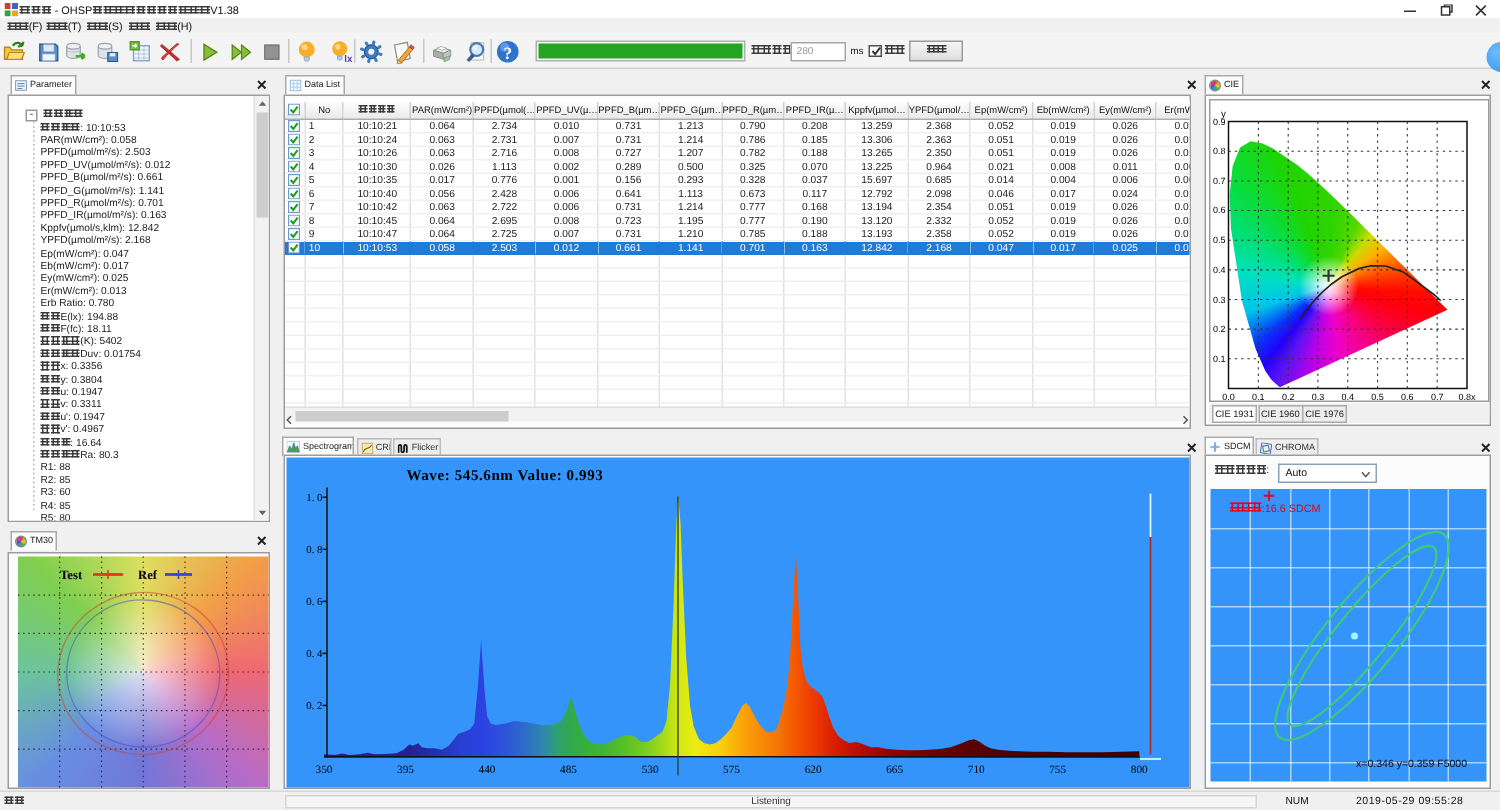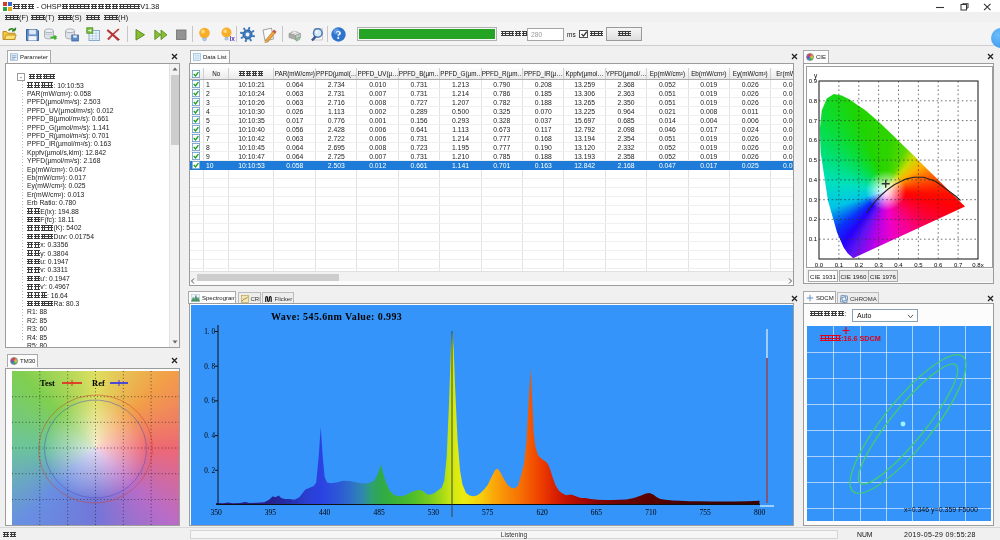--- a/index.html
+++ b/index.html
@@ -780,21 +780,21 @@
       <div class="abs" style="left:132px;top:0;width:1px;height:195px;background:rgba(255,255,255,0.58)"></div>
       <div class="abs" style="left:158px;top:0;width:1px;height:195px;background:rgba(255,255,255,0.58)"></div>
       <div class="abs" style="left:0;top:26px;width:184px;height:1px;background:rgba(255,255,255,0.58)"></div>
       <div class="abs" style="left:0;top:52px;width:184px;height:1px;background:rgba(255,255,255,0.58)"></div>
       <div class="abs" style="left:0;top:78px;width:184px;height:1px;background:rgba(255,255,255,0.58)"></div>
       <div class="abs" style="left:0;top:104px;width:184px;height:1px;background:rgba(255,255,255,0.58)"></div>
       <div class="abs" style="left:0;top:130px;width:184px;height:1px;background:rgba(255,255,255,0.58)"></div>
       <div class="abs" style="left:0;top:156px;width:184px;height:1px;background:rgba(255,255,255,0.58)"></div>
       <div class="abs" style="left:0;top:182px;width:184px;height:1px;background:rgba(255,255,255,0.58)"></div>
     </div>
-<div class="abs" style="left:820px;top:333.5px;font-size:7.2px;font-weight:bold;color:#e40016"><i class="cjr"></i><i class="cjr"></i><i class="cjr"></i>:16.6 SDCM</div>
+<div class="abs" style="left:820px;top:333.5px;font-size:7.2px;font-weight:normal;color:#e40016"><i class="cjr"></i><i class="cjr"></i><i class="cjr"></i>:16.6 SDCM</div>
 <div class="abs" style="left:0;top:505.5px;width:978px;text-align:right;font-size:7px;color:#0a0a14">x=0.346 y=0.359 F5000</div>
 <div class="abs" style="left:0;top:527px;width:1000px;height:13px;background:#f0f0f0;border-top:1px solid #d8d8d8"></div>
 <div class="abs" style="left:3px;top:531px;font-size:6.8px;color:#111"><i class="cj"></i><i class="cj"></i></div>
 <div class="abs" style="left:190px;top:529.5px;width:648px;height:9.5px;border:1px solid #d4d4d4;background:#f6f6f6;text-align:center;font-size:6.6px;color:#333;line-height:8.5px">Listening</div>
 <div class="abs" style="left:857px;top:531px;font-size:6.8px;color:#111">NUM</div>
 <div class="abs" style="left:904px;top:530.5px;font-size:7px;letter-spacing:0.35px;color:#111">2019-05-29 09:55:28</div>
 <svg class="abs" style="left:0;top:0" width="1000" height="540" viewBox="0 0 1000 540">
       <defs>
         <linearGradient id="spec" x1="216.0" x2="759.5" y1="0" y2="0" gradientUnits="userSpaceOnUse">
           <stop offset="0.0000" stop-color="#2a1a7e"></stop>

